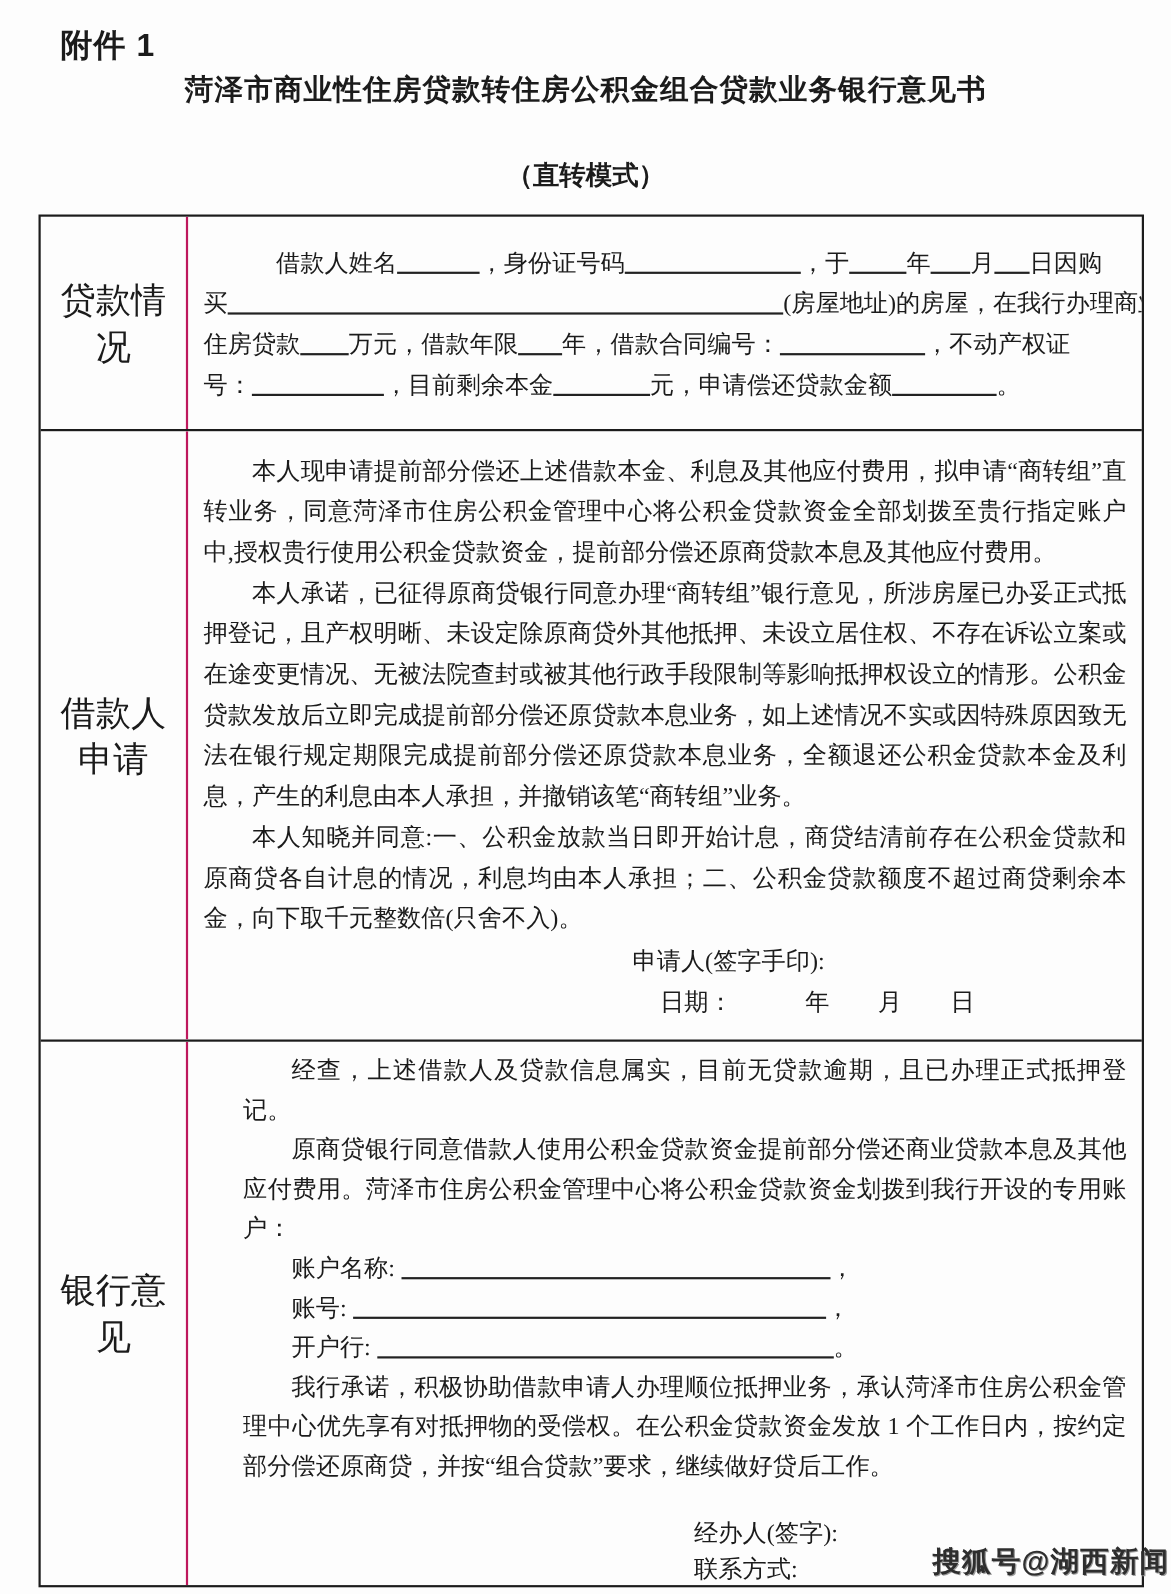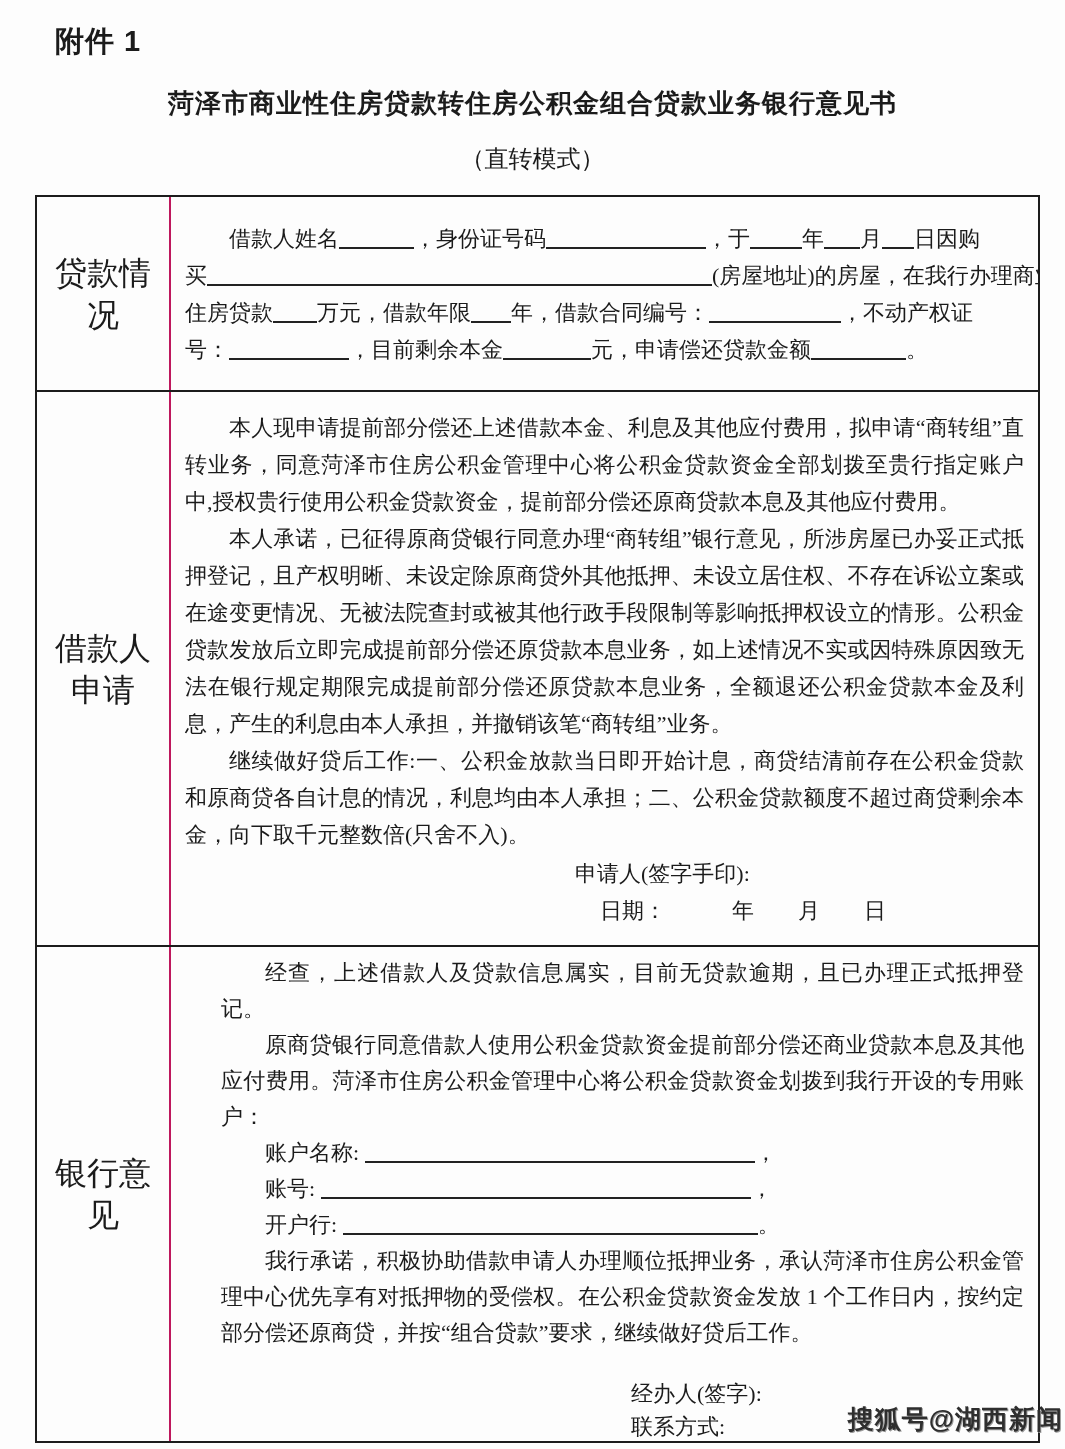--- a/index.html
+++ b/index.html
@@ -12,30 +12,30 @@
   .page {
     position:relative; width:1065px; height:1449px;
     background:#fdfdfd; overflow:hidden;
   }
   .attachment {
     position:absolute; left:55px; top:22px;
     font-family:"Liberation Sans","DejaVu Sans",sans-serif;
     font-size:29px; font-weight:bold; letter-spacing:1px;
   }
   .doc-title {
-    position:absolute; left:0; top:86px; width:100%;
+    position:absolute; left:0; top:64px; width:100%;
     text-align:center;
     font-family:Liberation Serif, serif;
     font-size:26px; font-weight:bold; letter-spacing:1px;
   }
   .doc-subtitle {
     position:absolute; left:0; top:143px; width:100%;
     text-align:center;
     font-family:"Liberation Sans","DejaVu Sans",sans-serif;
-    font-size:24px; font-weight:normal;
+    font-size:24px; font-weight:bold;
   }
   .doc-table {
     position:absolute; left:35px; top:195px; width:1005px;
     border:2px solid #1c1c1c;
   }
   .trow { display:flex; overflow:hidden; }
   .trow-2, .trow-3 { border-top:2px solid #1c1c1c; }
   .trow-1 { height:193px; }
   .trow-2 { height:555px; }
   .trow-3 { height:496px; }
@@ -47,21 +47,21 @@
     font-size:32px; font-weight:normal; line-height:42px;
     padding:0 13px;
   }
   .content-cell {
     flex:1 1 auto; overflow:hidden;
     font-size:22px; line-height:37px;
     padding:4px 14px;
   }
   .v-center { display:flex; flex-direction:column; justify-content:center; }
   .fline { white-space:nowrap; }
-  .indent { padding-left:44px; }
+  .indent { padding-left:44px;text-align:center; }
   .para { text-indent:44px; text-align:justify; }
   .blank {
     display:inline-block; height:1em;
     border-bottom:2px solid #222;
     vertical-align:-3px;
   }
   .sig-block-applicant { margin-left:390px; margin-top:2px; line-height:37px; white-space:nowrap; }
   .sig-date-applicant { margin-left:25px; }
   .row3 .content-cell { line-height:36px; padding-top:8px;margin-left:36px; }
   .acct-line { padding-left:44px; white-space:nowrap; }
@@ -95,21 +95,21 @@
         <div class="fline">住房贷款<span class="blank" style="width: 44px;"></span>万元，借款年限<span class="blank" style="width: 40px;"></span>年，借款合同编号：<span class="blank" style="width: 132px;"></span>，不动产权证</div>
         <div class="fline">号：<span class="blank" style="width: 120px;"></span>，目前剩余本金<span class="blank" style="width: 88px;"></span>元，申请偿还贷款金额<span class="blank" style="width: 95px;"></span>。</div>
       </div>
     </div>
 
     <div class="trow trow-2">
       <div class="label-cell">借款人申请</div>
       <div class="content-cell v-center">
         <p class="para">本人现申请提前部分偿还上述借款本金、利息及其他应付费用，拟申请“商转组”直转业务，同意菏泽市住房公积金管理中心将公积金贷款资金全部划拨至贵行指定账户中,授权贵行使用公积金贷款资金，提前部分偿还原商贷款本息及其他应付费用。</p>
         <p class="para">本人承诺，已征得原商贷银行同意办理“商转组”银行意见，所涉房屋已办妥正式抵押登记，且产权明晰、未设定除原商贷外其他抵押、未设立居住权、不存在诉讼立案或在途变更情况、无被法院查封或被其他行政手段限制等影响抵押权设立的情形。公积金贷款发放后立即完成提前部分偿还原贷款本息业务，如上述情况不实或因特殊原因致无法在银行规定期限完成提前部分偿还原贷款本息业务，全额退还公积金贷款本金及利息，产生的利息由本人承担，并撤销该笔“商转组”业务。</p>
-        <p class="para">继续做好贷后工作:一、公积金放款当日即开始计息，商贷结清前存在公积金贷款和原商贷各自计息的情况，利息均由本人承担；二、公积金贷款额度不超过商贷剩余本金，向下取千元整数倍(只舍不入)。</p>
+        <p class="para">本人知晓并同意:一、公积金放款当日即开始计息，商贷结清前存在公积金贷款和原商贷各自计息的情况，利息均由本人承担；二、公积金贷款额度不超过商贷剩余本金，向下取千元整数倍(只舍不入)。</p>
         <div class="sig-block-applicant">
           <div>申请人(签字手印):</div>
           <div class="sig-date-applicant">日期：　　　年　　月　　日</div>
         </div>
       </div>
     </div>
 
     <div class="trow trow-3 row3">
       <div class="label-cell">银行意见</div>
       <div class="content-cell">

